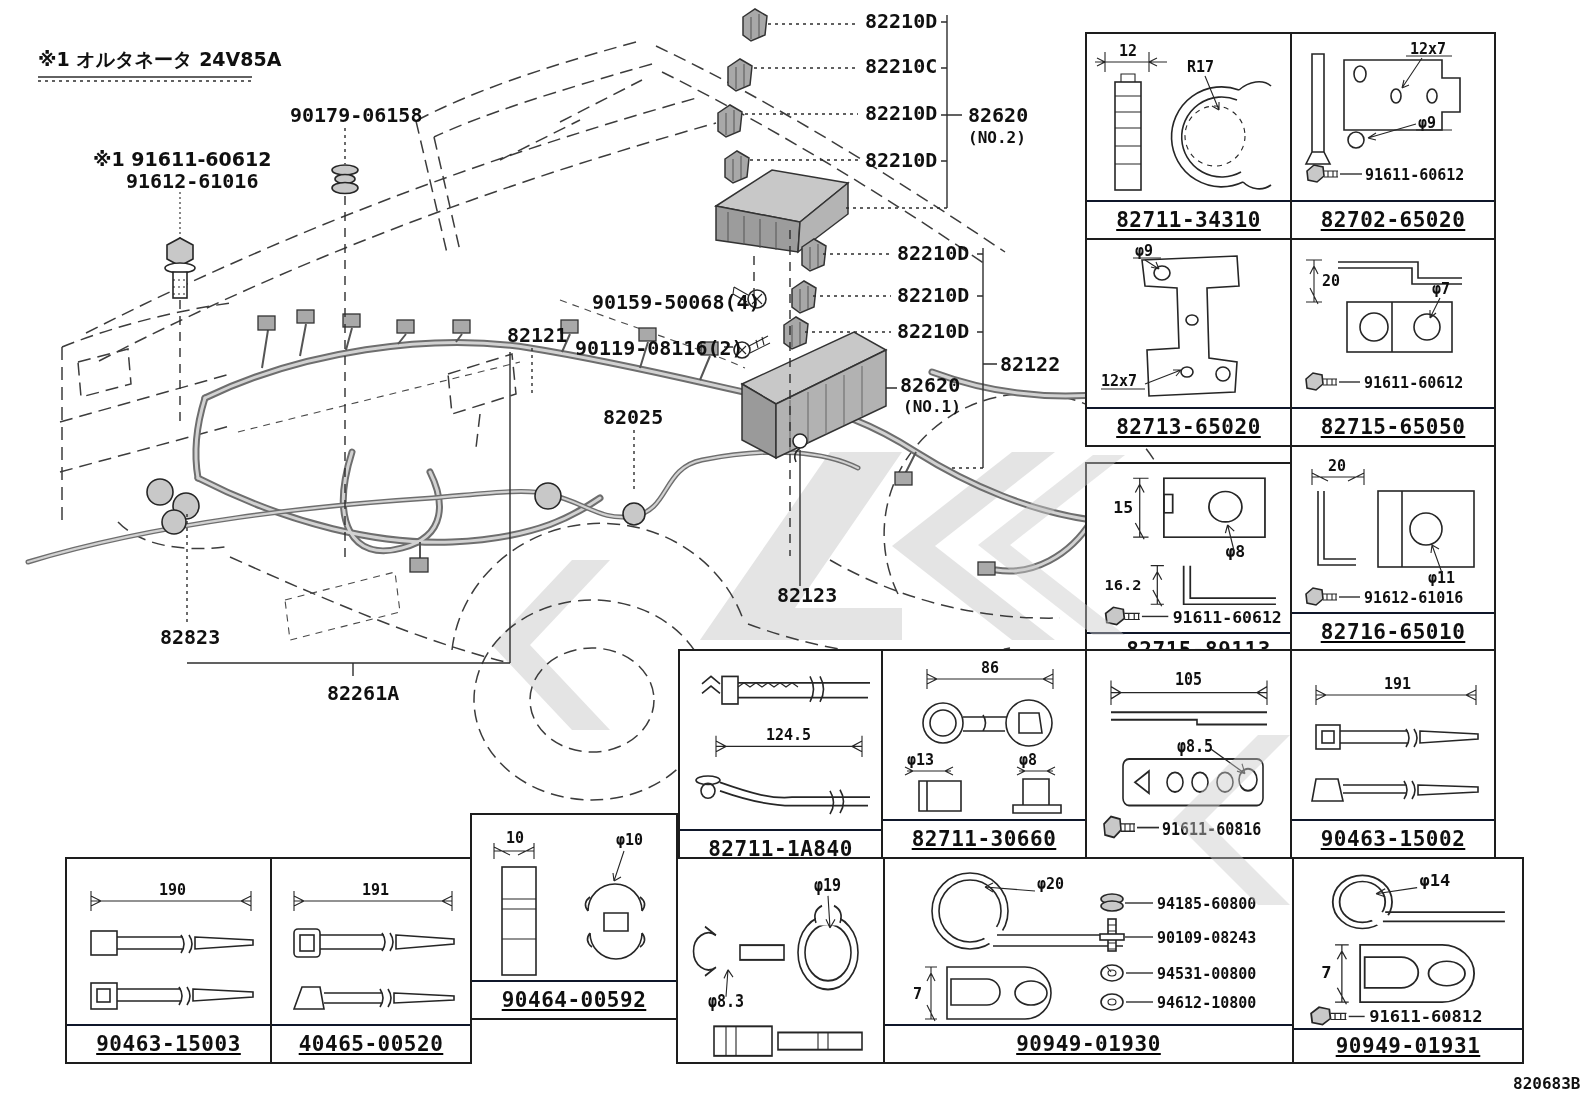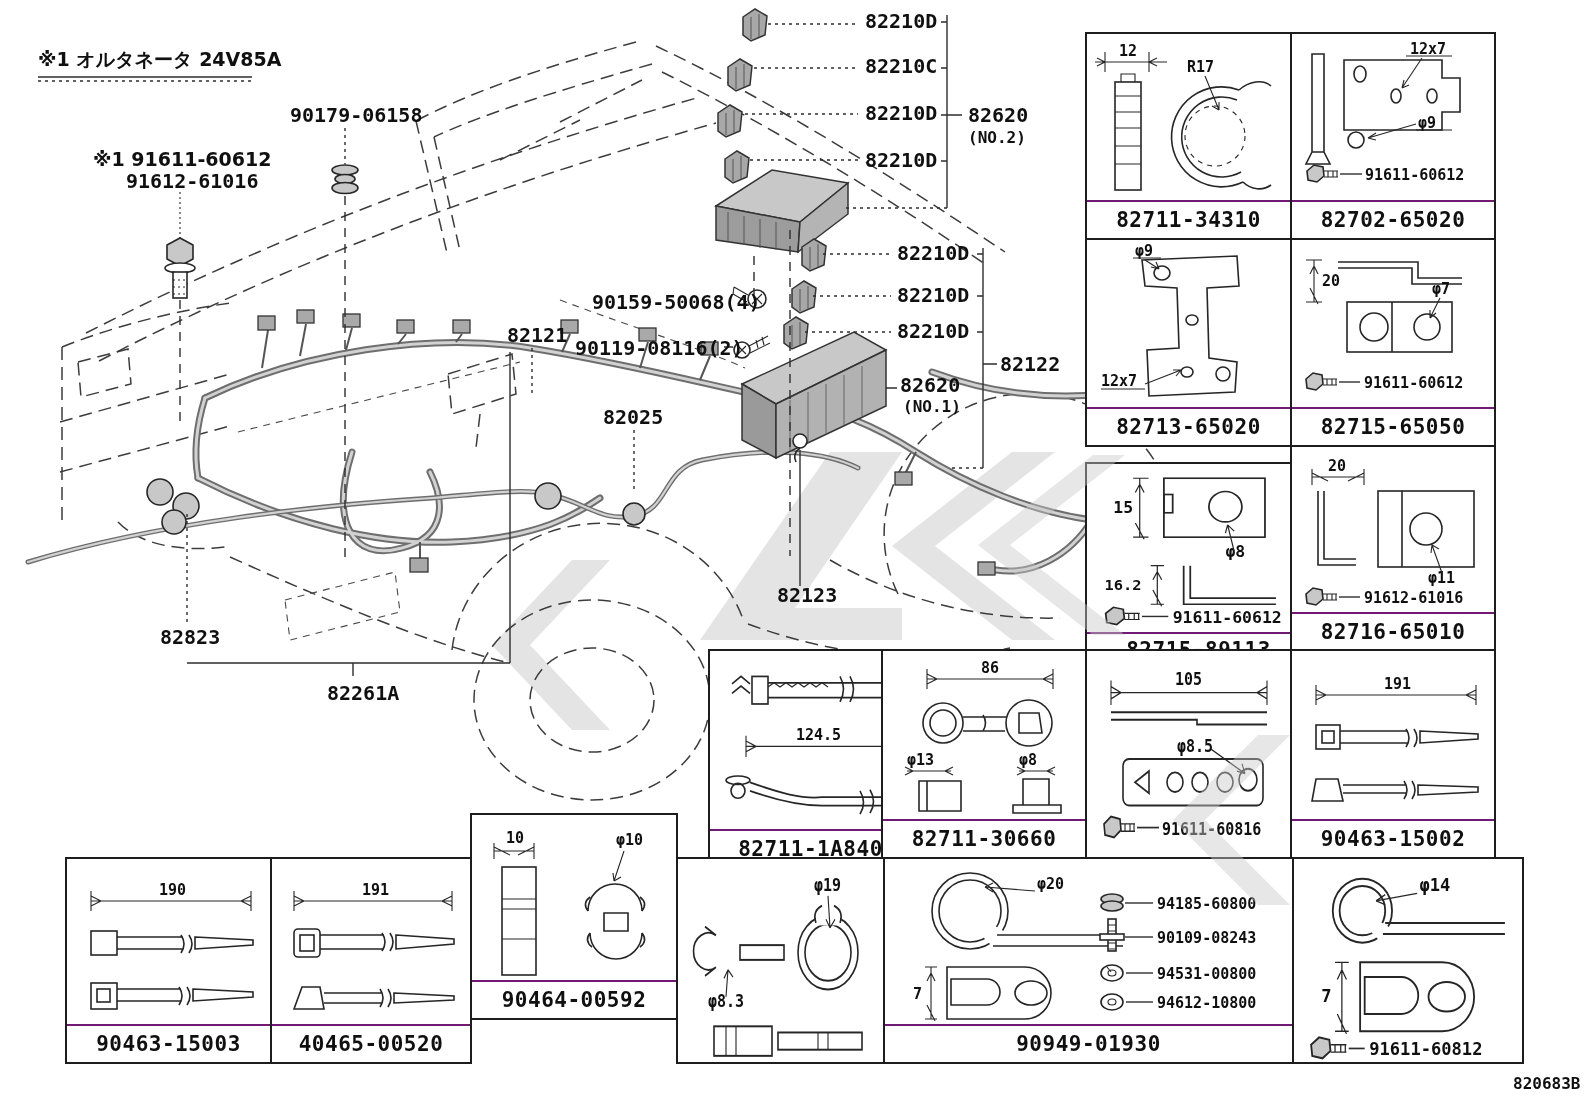--- a/index.html
+++ b/index.html
@@ -23,23 +23,23 @@
   .sf{stroke:#262626;stroke-width:1.6;fill:#fff;}
   .sg{stroke:#262626;stroke-width:1.6;fill:#c8c8c8;}
   .dim{stroke:#262626;stroke-width:1.1;fill:none;}
   text.t{font:bold 20px "DejaVu Sans Mono",monospace;fill:#101010;}
   text.ts{font:bold 16px "DejaVu Sans Mono",monospace;fill:#101010;}
   text.tj{font:bold 19px "DejaVu Sans",sans-serif;fill:#101010;}
   text.d{font:bold 15px "DejaVu Sans Mono",monospace;fill:#101010;}
   text.d2{font:bold 14px "DejaVu Sans Mono",monospace;fill:#101010;}
   .wm{fill:#c9c9c9;opacity:.5;}
   
-  .cell{position:absolute;border:2px solid #1d1d1d;background:#fff;display:flex;flex-direction:column;box-sizing:border-box;}
+  .cell{position:absolute;border:2px solid #1d1d1d;background:#fff;display:flex;flex-direction:column;box-sizing:border-box;text-decoration:underline;}
   .sketch{flex:1 1 auto;width:100%;min-height:0;}
-  .plabel{height:36px;border-top:2px solid #701a75;display:flex;align-items:center;justify-content:center;
+  .plabel{height:36px;border-top:2px solid #0f172a;display:flex;align-items:center;justify-content:center;
           font:bold 21px "DejaVu Sans Mono",monospace;color:#101010;letter-spacing:.5px;}
 </style>
 </head>
 <body>
 
 <div id="stage">
 
 <svg class="lay" width="1592" height="1099" viewBox="0 0 1592 1099">
   <defs>
     <g id="plugG">
@@ -330,21 +330,21 @@
     <g transform="translate(13,140)">
       <path class="sg" d="M1,7 L8,1 L17,3 L18,12 L11,18 L2,16 Z"></path>
       <path class="dim" d="M18,7 h14 M18,13 h14 M22,7 v6 M27,7 v6 M31,7 v6"></path>
     </g>
     <path class="ld" d="M47,150 H68"></path>
     <text class="d" x="72" y="156">91612-61016</text>
   </svg>
   <div class="plabel">82716-65010</div>
 </div>
 
-<div class="cell" style="left:708px;top:649px;width:205px;height:220px">
+<div class="cell" style="left:678px;top:649px;width:205px;height:220px">
   <svg class="sketch" viewBox="0 0 201 168" preserveAspectRatio="none">
     <path class="s" d="M22,40 l9,-7 9,7 M22,31 l9,-7 9,7"></path>
     <rect class="s" x="42" y="24" width="16" height="26"></rect>
     <path class="s" d="M58,30 H190 M58,44 H188 M130,24 q7,12 0,24 M140,24 q7,12 0,24"></path>
     <path class="dim" d="M58,34 l6,-4 6,4 6,-4 6,4 6,-4 6,4 6,-4 6,4 6,-4 6,4"></path>
     <path class="dim" d="M36,90 H182 M46,90 l-10,-5 M46,90 l-10,5 M172,90 l10,-5 M172,90 l10,5 M36,80 v20 M182,80 v20"></path>
     <text class="d" x="86" y="84">124.5</text>
     <ellipse class="s" cx="28" cy="122" rx="12" ry="4"></ellipse>
     <circle class="s" cx="28" cy="132" r="7"></circle>
     <path class="s" d="M40,124 C70,134 92,140 112,138 H190 M40,132 C70,142 94,146 112,146 H188 M150,132 q7,11 0,22 M160,131 q7,11 0,22"></path>
@@ -528,20 +528,21 @@
     <path class="s" d="M62,96 h32 a14,14 0 0 1 0,30 h-32 Z"></path>
     <path class="dim" d="M42,84 V140 M42,90 l-4,8 M42,90 l4,8 M42,134 l-4,-8 M42,134 l4,8 M36,84 h12 M36,140 h12"></path>
     <text class="d" x="24" y="116">7</text>
     <g transform="translate(14,144)">
       <path class="sg" d="M1,7 L8,1 L17,3 L18,12 L11,18 L2,16 Z"></path>
       <path class="dim" d="M18,7 h14 M18,13 h14 M22,7 v6 M27,7 v6 M31,7 v6"></path>
     </g>
     <path class="ld" d="M48,154 H62"></path>
     <text class="d" x="66" y="159">91611-60812</text>
   </svg>
+  <div class="plabel">90949-01931</div>
 </div>
 
 <svg class="lay" width="1592" height="1099" viewBox="0 0 1592 1099" style="pointer-events:none">
   <polygon points="1125,455 1010,545 1125,635 1093,635 978,545 1093,455" fill="#c9c9c9" opacity="0.45"></polygon>
   <polygon points="1290,735 1205,820 1290,905 1258,905 1173,820 1258,735" fill="#c9c9c9" opacity="0.45"></polygon>
 </svg>
 
 </div>
 
 </body></html>

